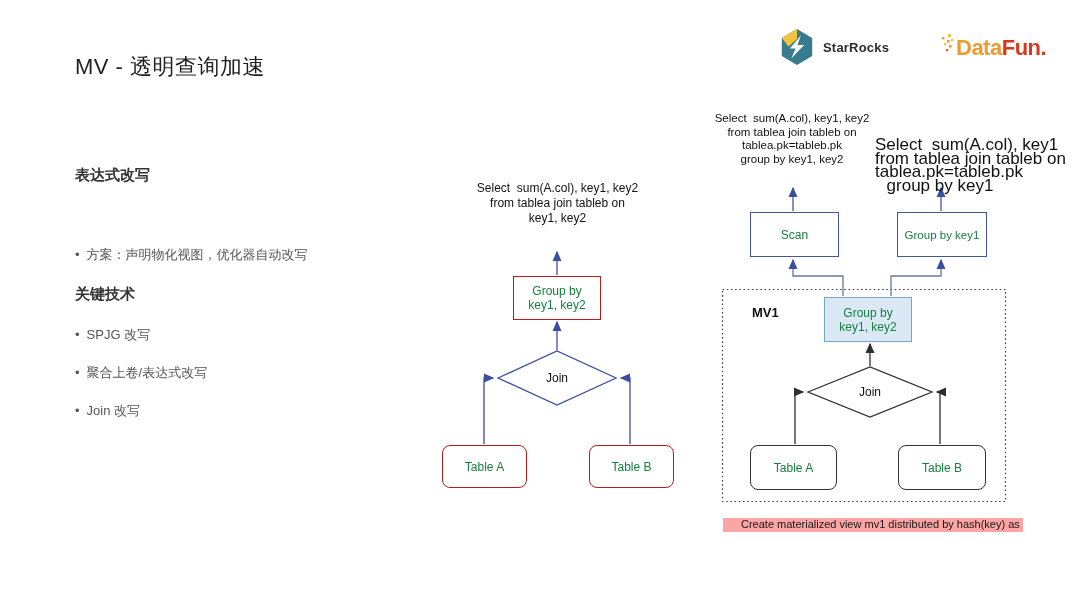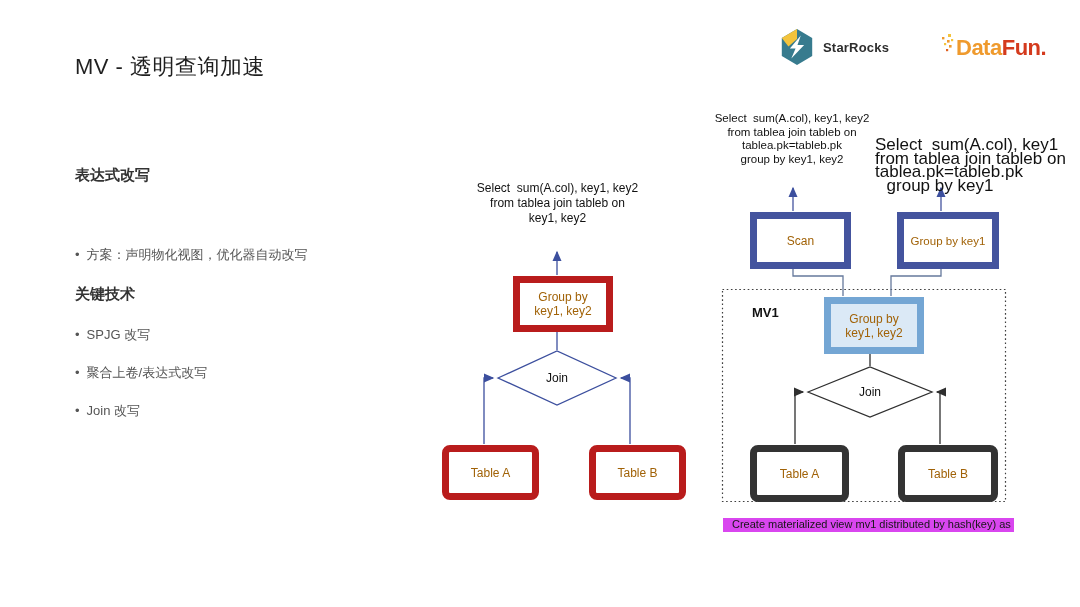--- a/index.html
+++ b/index.html
@@ -18,30 +18,30 @@
   .h-sec{font-size:15px;font-weight:bold;color:#333;}
   .bullet-line{font-size:13px;color:#555;white-space:pre;}
   .bullet-dot{margin-right:7px;color:#555;}
   
   .qblock{text-align:center;color:#111;}
   .qline{white-space:pre;}
   .q-mid{left:450px;top:181px;width:215px;font-size:12px;line-height:15px;font-weight:500;}
   .q-r1{left:706px;top:112px;width:172px;font-size:11.5px;line-height:13.5px;font-weight:500;}
   .q-r2{left:875px;top:112px;width:130px;font-size:17px;line-height:13.5px;font-weight:500;margin-top:26px;}
   
-  .box{position:absolute;background:#fff;border:7px solid #b91c1c;display:flex;flex-direction:column;
-       align-items:center;justify-content:center;text-align:left;font-size:12px;color:#a16207;line-height:14px;}
+  .box{position:absolute;background:#fff;border:1px solid #b91c1c;display:flex;flex-direction:column;
+       align-items:center;justify-content:center;text-align:left;font-size:12px;color:#15803d;line-height:14px;}
   .rounded{border-radius:8px;}
   .navy{border-color:#44549e;}
   .darkb{border-color:#333;}
   .mvfill{background:#dbe9f6;border-color:#74a6d4;}
   .mv1-label{left:752px;top:305px;font-size:13px;font-weight:bold;color:#111;}
   
   .ddl{left:723px;top:518px;font-size:11px;line-height:12.6px;color:#161616;}
-  .ddl-line{display:table;background:#d946ef;padding:0 3px 1px 9px;white-space:pre;}
+  .ddl-line{display:table;background:#fca5a5;padding:0 3px 1px 18px;white-space:pre;}
   svg.overlay{position:absolute;left:0;top:0;pointer-events:none;}
 </style>
 </head>
 <body>
 
 <div class="slide">
 
   <div class="abs title">MV - 透明查询加速</div>
 
   <div class="abs sr-logo">

